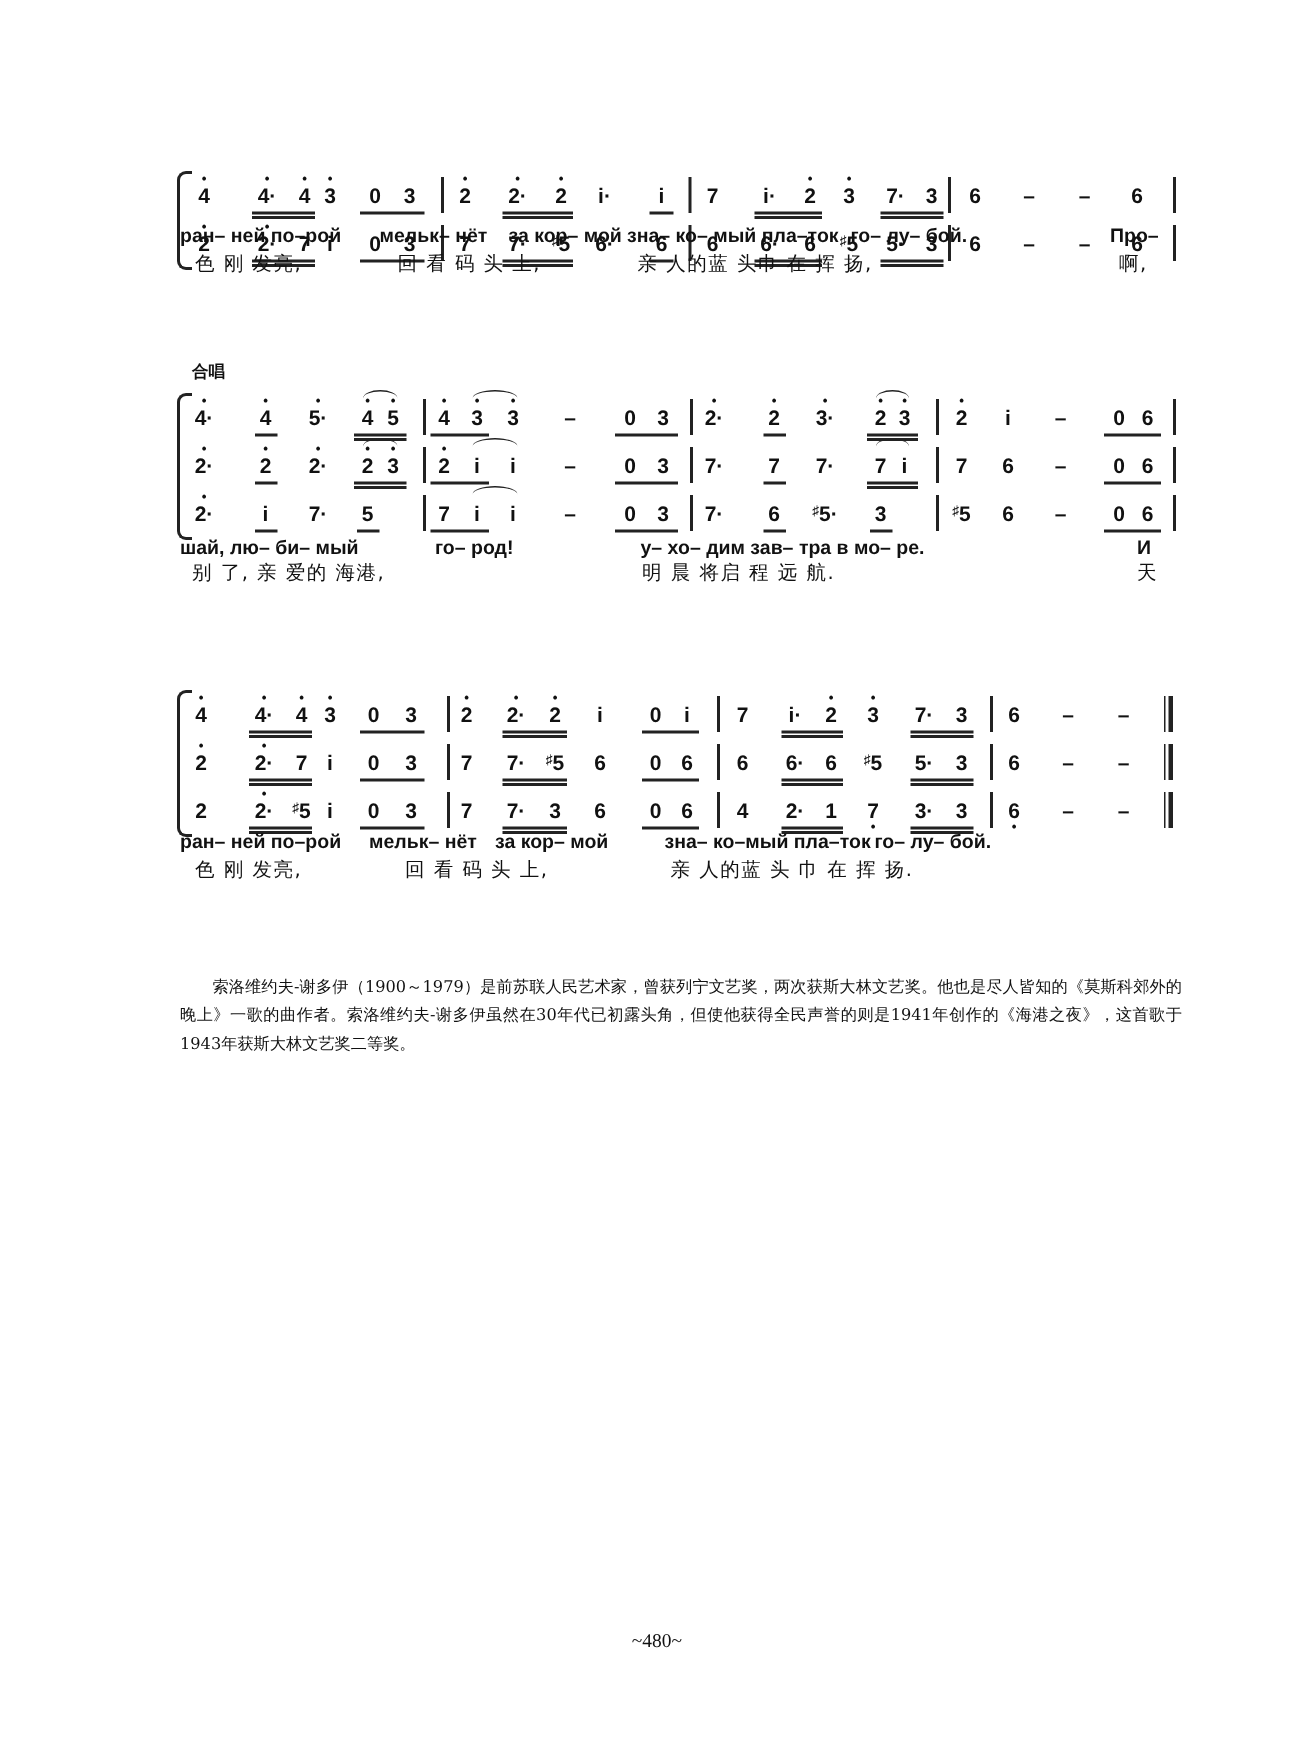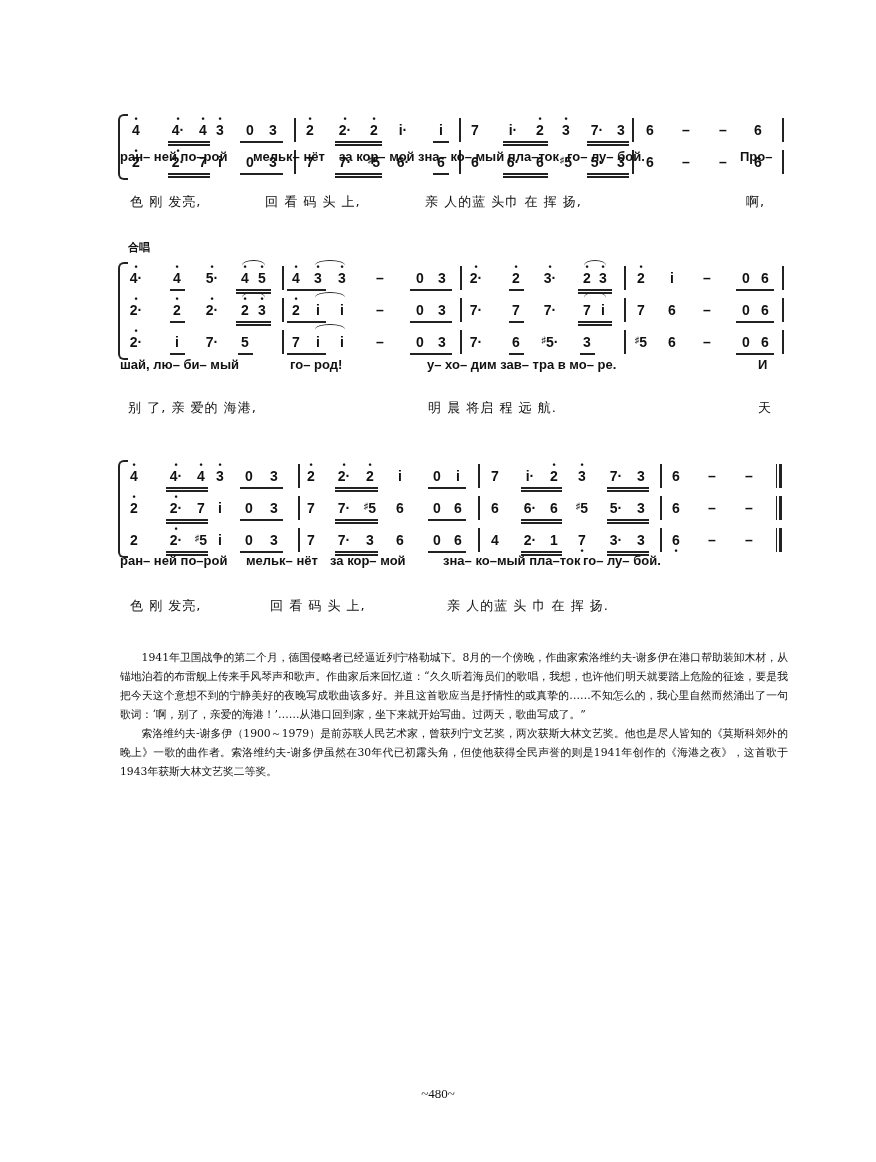--- a/index.html
+++ b/index.html
@@ -9,21 +9,21 @@
   .staff-row{position:absolute;left:0;height:24px;width:876px;}
   .note{position:absolute;top:0;font-weight:bold;font-size:14px;line-height:20px;text-align:center;width:22px;margin-left:-11px;font-family:"Liberation Sans",sans-serif;}
   .note .dot-above{position:absolute;top:-5px;left:0;width:100%;text-align:center;font-size:9px;line-height:8px;}
   .note .dot-below{position:absolute;top:17px;left:0;width:100%;text-align:center;font-size:9px;line-height:8px;}
   .note .sharp{font-size:9px;vertical-align:top;position:relative;top:-2px;}
   .bar{position:absolute;top:-2px;width:2px;height:24px;background:#222;}
   .dbar{position:absolute;top:-2px;width:3px;height:24px;border-left:1.5px solid #222;border-right:3px solid #222;width:2px;}
   .uline{position:absolute;height:1.6px;background:#222;}
   .tie{position:absolute;height:10px;border-top:1.6px solid #222;border-radius:50% 50% 0 0;}
   .lyric{position:absolute;font-size:13px;line-height:16px;white-space:nowrap;font-weight:bold;font-family:"Liberation Sans",sans-serif;}
-  .lyric-cn{position:absolute;font-size:13px;line-height:16px;white-space:nowrap;font-family:"DejaVu Sans",sans-serif;letter-spacing:1px;margin-top:25px;}
+  .lyric-cn{position:absolute;font-size:13px;line-height:16px;white-space:nowrap;font-family:"DejaVu Sans",sans-serif;letter-spacing:1px;}
   .label-chorus{position:absolute;left:128px;top:240px;font-size:11px;font-weight:bold;}
   .prose{position:absolute;left:120px;width:668px;font-family:"DejaVu Serif","Liberation Serif",serif;font-size:10.8px;line-height:19px;color:#111;}
   .prose p{margin:0;text-indent:2em;text-align:justify;}
   .pageno{position:absolute;top:1086px;left:0;width:876px;text-align:center;font-family:"Liberation Serif",serif;font-size:13px;}
 </style>
 </head>
 <body>
 
 <div id="score">
     <div class="system" style="top: 120px; height: 72px;">
@@ -354,17 +354,16 @@
     <div class="lyric" style="left: 443px; top: 553px;">зна– ко–мый пла–ток</div>
     <div class="lyric" style="left: 583px; top: 553px;">го– лу– бой.</div>
     <div class="lyric-cn" style="left: 130px; top: 573px;">色  刚 发亮,</div>
     <div class="lyric-cn" style="left: 270px; top: 573px;">回  看  码  头 上,</div>
     <div class="lyric-cn" style="left: 447px; top: 573px;">亲 人的蓝 头 巾 在 挥  扬.</div>
   </div>
 
 <div class="label-chorus">合唱</div>
 
 <div class="prose" style="top:648px;">
-  <p>1941年卫国战争的第二个月，德国侵略者已经逼近列宁格勒城下。8月的一个傍晚，作曲家索洛维约夫-谢多伊在港口帮助装卸木材，从锚地泊着的布雷舰上传来手风琴声和歌声。作曲家后来回忆道：“久久听着海员们的歌唱，我想，也许他们明天就要踏上危险的征途，要是我把今天这个意想不到的宁静美好的夜晚写成歌曲该多好。并且这首歌应当是抒情性的或真挚的……不知怎么的，我心里自然而然涌出了一句歌词：‘啊，别了，亲爱的海港！’……从港口回到家，坐下来就开始写曲。过两天，歌曲写成了。”</p>
   <p>索洛维约夫-谢多伊（1900～1979）是前苏联人民艺术家，曾获列宁文艺奖，两次获斯大林文艺奖。他也是尽人皆知的《莫斯科郊外的晚上》一歌的曲作者。索洛维约夫-谢多伊虽然在30年代已初露头角，但使他获得全民声誉的则是1941年创作的《海港之夜》，这首歌于1943年获斯大林文艺奖二等奖。</p>
 </div>
 
 <div class="pageno">~480~</div>
 
 </body></html>

